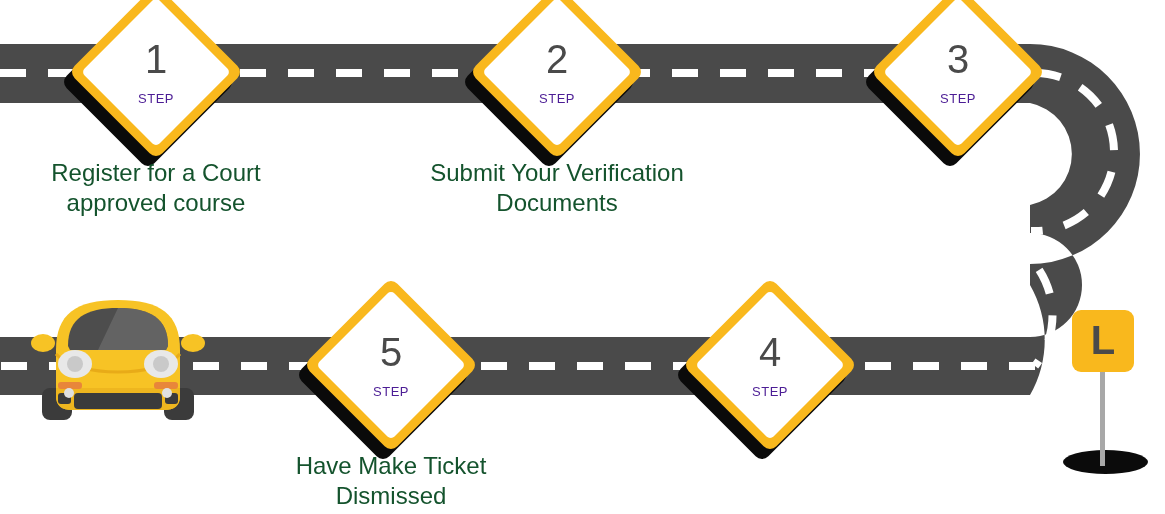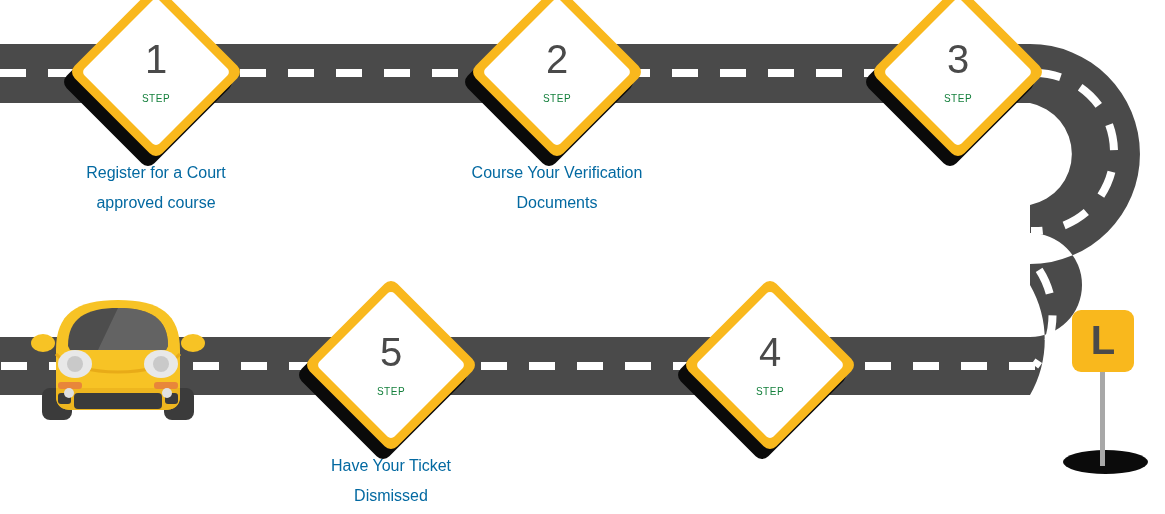--- a/index.html
+++ b/index.html
@@ -81,33 +81,33 @@
     pointer-events: none;
   }
   .dia-num {
     font-size: 40px;
     line-height: 40px;
     color: #4a4a4a;
     font-weight: 400;
     letter-spacing: 0px;
   }
   .dia-step {
-    font-size: 10px;
+    font-size: 13px;
     line-height: 15px;
-    color: #15803d;
+    color: #4c1d95;
     letter-spacing: 0.5px;
     margin-top: 12px;
   }
 
   
   .caption {
     position: absolute;
     text-align: center;
-    color: #0369a1;
-    font-size: 16px;
+    color: #14532d;
+    font-size: 24px;
     line-height: 30px;
     width: 300px;
     white-space: pre-line;
   }
 
   
   .lsign {
     position: absolute;
   }
   .lsign-pole {
@@ -210,21 +210,21 @@
       <div class="dia-shadow"></div>
       <div class="dia-outer">
         <div class="dia-inner"></div>
       </div>
     </div>
     <div class="dia-label">
       <span class="dia-num">2</span>
       <span class="dia-step">STEP</span>
     </div>
   </div>
-  <div class="caption" style="left:407px; top:158px;">Course Your Verification
+  <div class="caption" style="left:407px; top:158px;">Submit Your Verification
 Documents</div>
 
   <div class="step-node" style="left:888px; top:2px;">
     <div class="diamond-wrap">
       <div class="dia-shadow"></div>
       <div class="dia-outer">
         <div class="dia-inner"></div>
       </div>
     </div>
     <div class="dia-label">
@@ -251,21 +251,21 @@
       <div class="dia-shadow"></div>
       <div class="dia-outer">
         <div class="dia-inner"></div>
       </div>
     </div>
     <div class="dia-label">
       <span class="dia-num">5</span>
       <span class="dia-step">STEP</span>
     </div>
   </div>
-  <div class="caption" style="left:241px; top:451px;">Have Your Ticket
+  <div class="caption" style="left:241px; top:451px;">Have Make Ticket
 Dismissed</div>
 
   <div class="lsign" style="left:1072px; top:310px;">
     <div class="lsign-shadow"></div>
     <div class="lsign-pole"></div>
     <div class="lsign-plate">
       <span class="lsign-letter">L</span>
     </div>
   </div>
 

